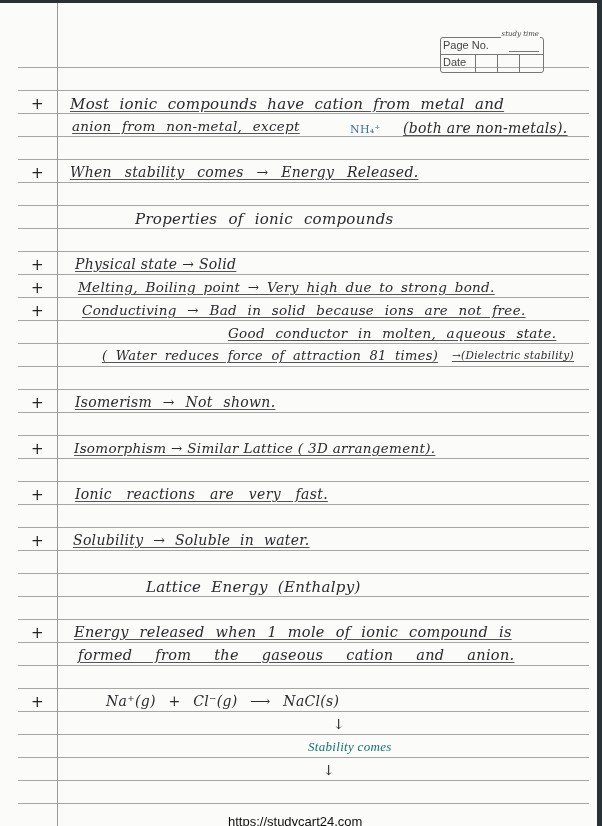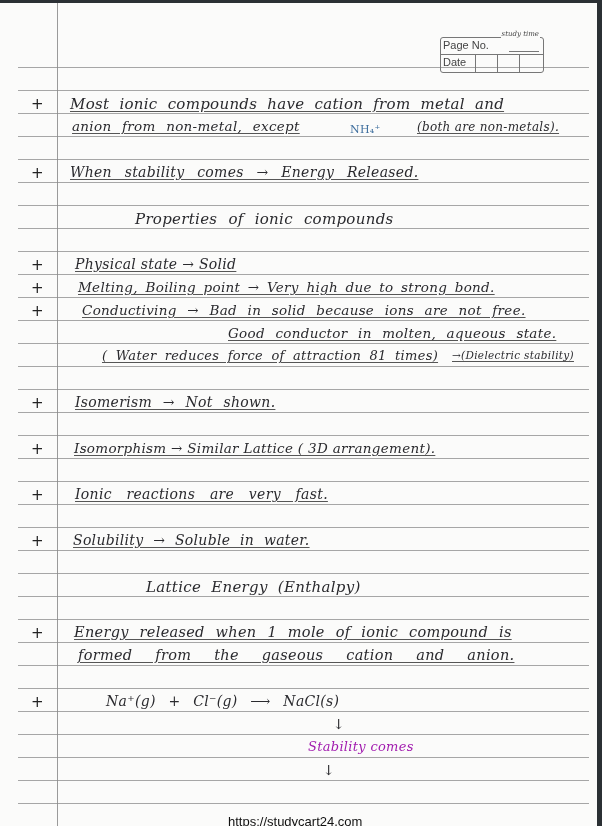--- a/index.html
+++ b/index.html
@@ -38,21 +38,21 @@
     position: absolute; left: 31px; font-size: 15px; color: #222;
     font-family: "DejaVu Sans", sans-serif;
   }
   .hw {
     position: absolute; white-space: nowrap;
     font-family: "DejaVu Serif", serif; font-style: italic;
     color: #2a2a2e; font-size: 14px; letter-spacing: 0.3px;
   }
   .hw.u { text-decoration: underline; text-decoration-color: #555; text-underline-offset: 2px; }
   .hw.sm { font-size: 11px; }
-  .hw.blue { color: #a21caf; }
+  .hw.blue { color: #0f766e; font-family: Liberation Serif, serif; }
   .nh4 { color: #3f6f9e; font-style: normal; font-size: 11px; }
   .footer-url {
     position: absolute; left: 228px; top: 811px;
     font-family: "Liberation Sans", sans-serif; font-size: 13px; color: #111;
   }
 </style>
 </head>
 <body>
 
 <div class="page">
@@ -117,21 +117,21 @@
   <span class="bullet" style="top:391px">+</span>
   <span class="bullet" style="top:437px">+</span>
   <span class="bullet" style="top:483px">+</span>
   <span class="bullet" style="top:529px">+</span>
   <span class="bullet" style="top:621px">+</span>
   <span class="bullet" style="top:690px">+</span>
 
   <span class="hw u" style="left:70px; top:92px; font-size:15px; word-spacing:5px">Most ionic compounds have cation from metal and</span>
   <span class="hw u" style="left:72px; top:115px; font-size:13.5px; word-spacing:6px">anion from non-metal, except</span>
   <span class="hw" style="left:350px; top:117px"><span class="nh4">NH₄⁺</span></span>
-  <span class="hw u sm" style="left:417px; top:117px; font-size:12px">(both are non-metals).</span>
+  <span class="hw u sm" style="left:403px; top:117px; font-size:14px">(both are non-metals).</span>
 
   <span class="hw u" style="left:70px; top:161px; word-spacing:8px">When stability comes → Energy Released.</span>
 
   <span class="hw" style="left:135px; top:207px; font-size:15px; word-spacing:6px">Properties of ionic compounds</span>
 
   <span class="hw u" style="left:75px; top:253px">Physical state → Solid</span>
   <span class="hw u" style="left:78px; top:276px; font-size:13.5px; word-spacing:3px">Melting, Boiling point → Very high due to strong bond.</span>
   <span class="hw u" style="left:82px; top:299px; font-size:13.5px; word-spacing:6px">Conductiving → Bad in solid because ions are not free.</span>
   <span class="hw u" style="left:228px; top:322px; font-size:13.5px; word-spacing:6px">Good conductor in molten, aqueous state.</span>
   <span class="hw u" style="left:102px; top:345px; font-size:13px; word-spacing:4px">( Water reduces force of attraction 81 times)</span>

